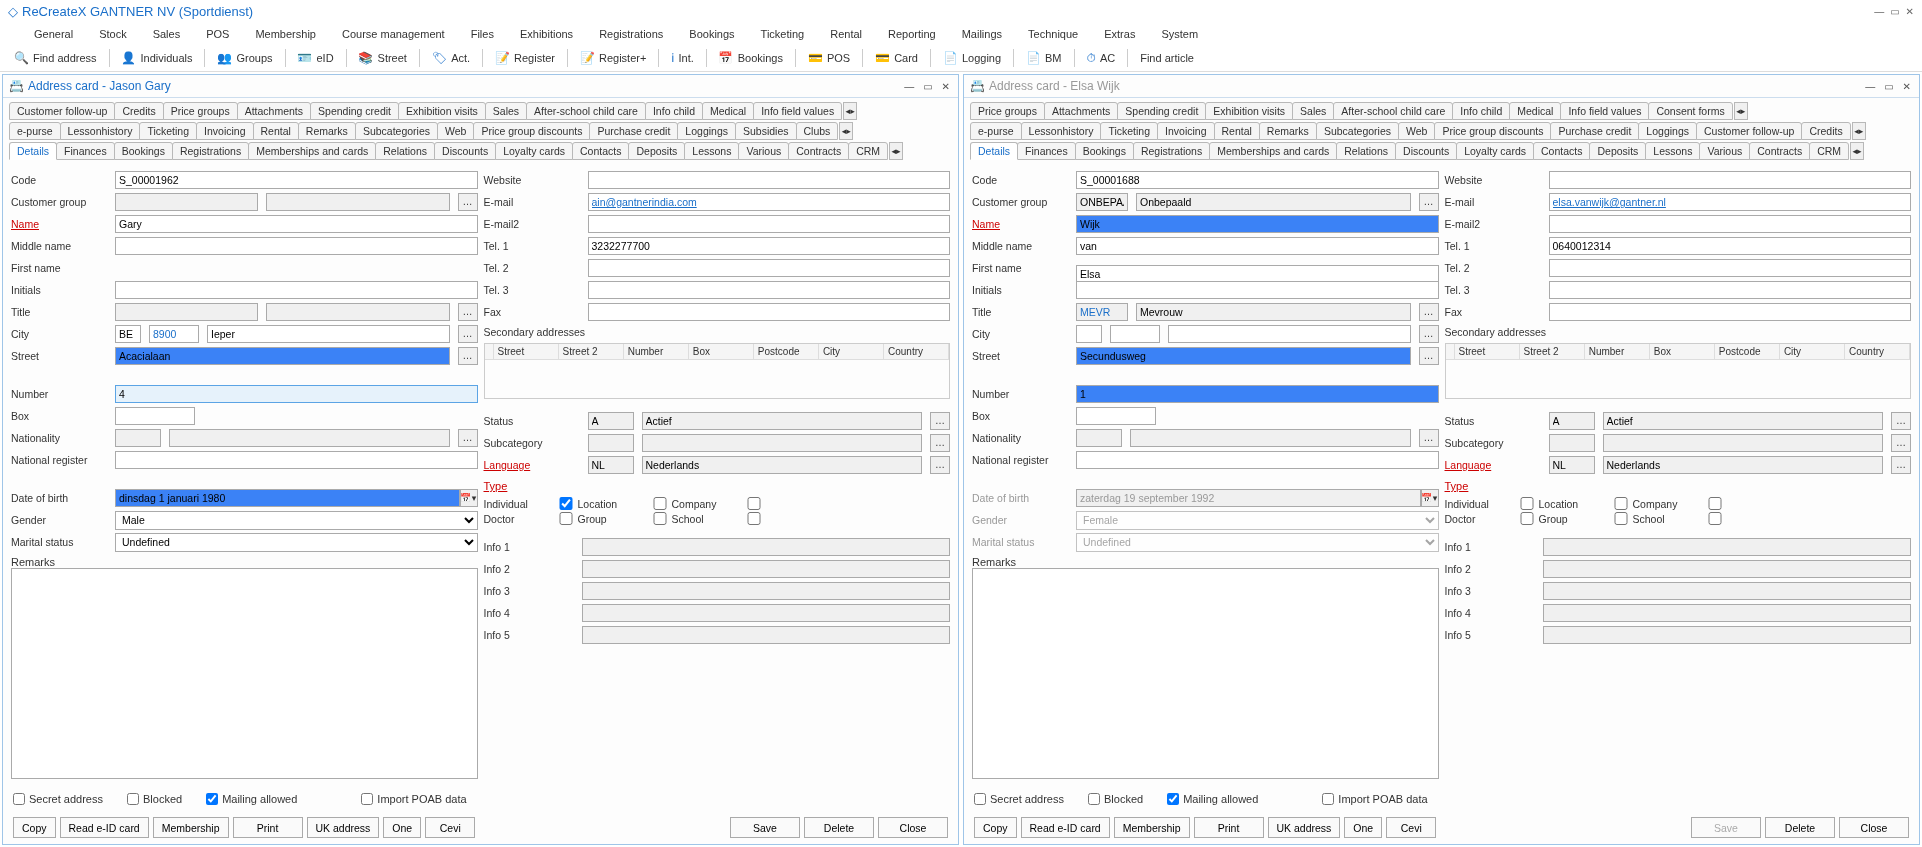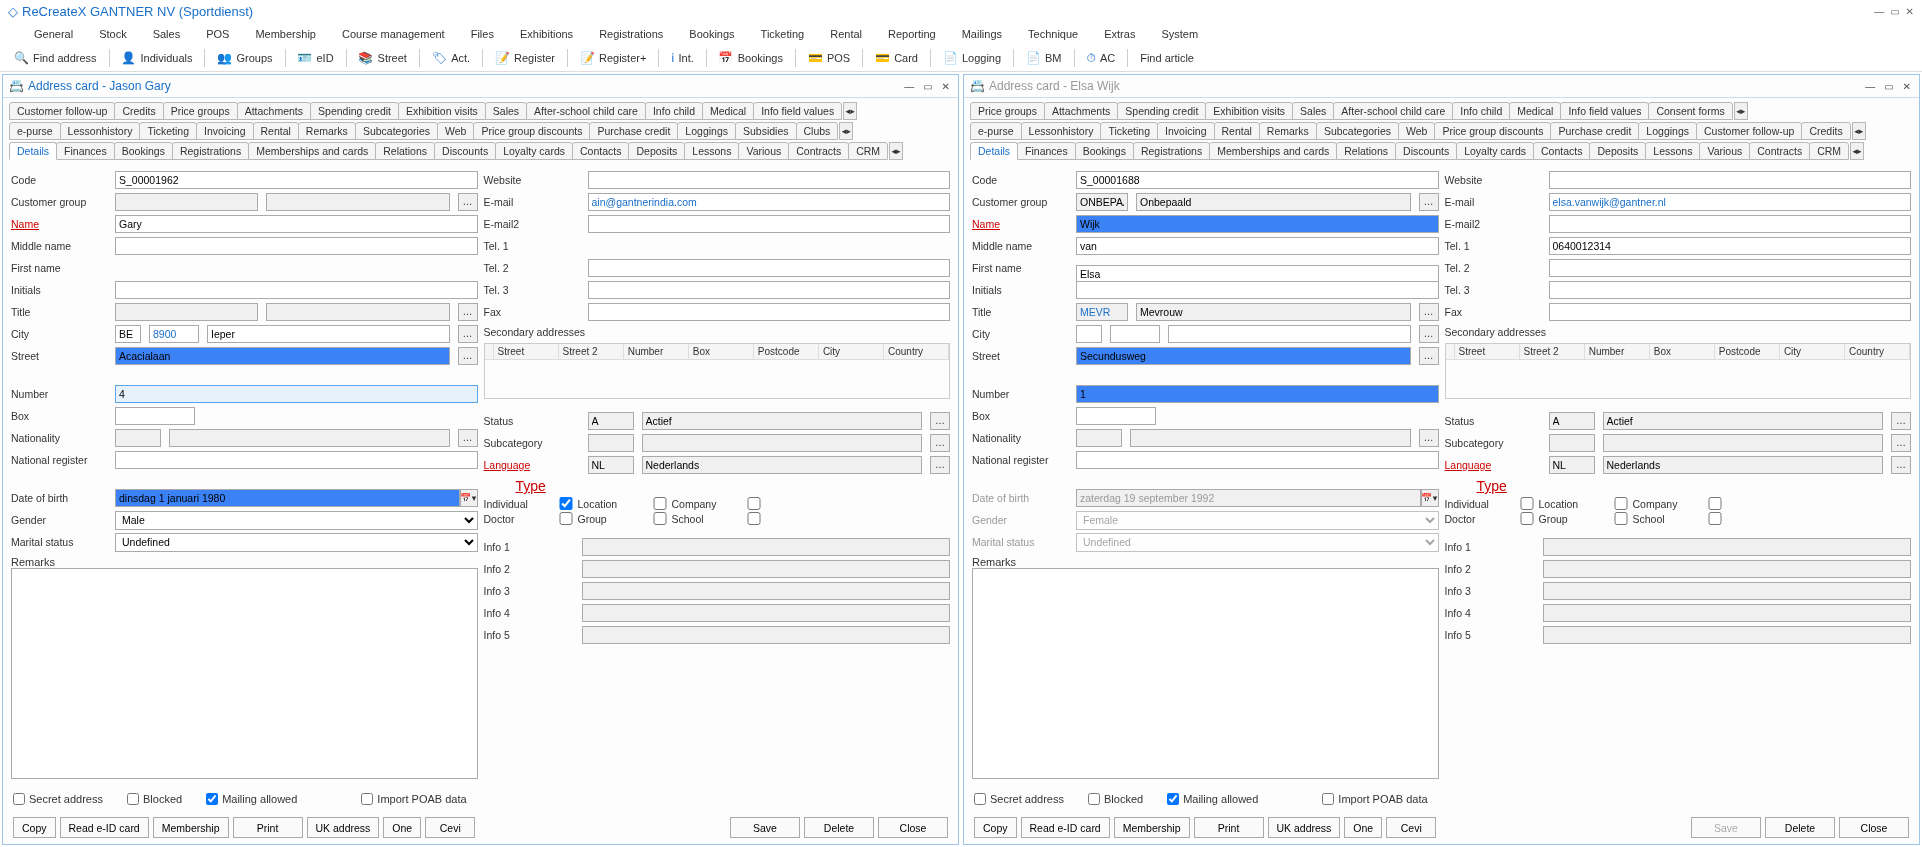--- a/index.html
+++ b/index.html
@@ -31,32 +31,32 @@
 .card-body { flex: 1; display: flex; padding: 8px; gap: 6px; overflow: hidden; }
 .col { flex: 1; display: flex; flex-direction: column; gap: 2px; }
 .field-row { display: flex; align-items: center; height: 20px; gap: 8px; }
 .field-row label { width: 96px; font-size: 10.5px; color: #333; }
 .field-row label.req { color: #c00; text-decoration: underline; }
 .field-row label.disabled { color: #999; }
 .inp { border: 1px solid #aaa; height: 18px; font-size: 10.5px; padding: 1px 3px; background: #fff; }
 .inp.ro { background: #f0f0f0; }
 .inp.hl { background: #3b82f6; }
 .inp.focus { background: #e6f2fb; border-color: #5ba4e5; }
-.inp.link { color: #1a6fc9; }
+.inp.link { color: #1a6fc9; text-decoration: underline; }
 .inp.disabled { background: #f0f0f0; color: #999; }
 .inp:disabled { background: #f0f0f0; color: #999; }
 .btn-sm { width: 20px; height: 18px; border: 1px solid #aaa; background: #f0f0f0; font-size: 10px; text-align: center; line-height: 15px; cursor: pointer; }
 .sel { border: 1px solid #aaa; height: 19px; font-size: 10.5px; background: #fff; padding: 0 2px; }
 .chk-row { display: flex; align-items: center; gap: 4px; }
 .chk-row input[type=checkbox] { width: 12px; height: 12px; }
 .sec-addr { border: 1px solid #ccc; height: 56px; margin-top: 2px; font-size: 10px; }
 .sec-addr .hdr-row { display: flex; background: #f5f5f5; border-bottom: 1px solid #ddd; }
 .sec-addr .hdr-row span { padding: 2px 4px; border-right: 1px solid #ddd; font-size: 10px; }
 .type-row { display: flex; gap: 8px; align-items: center; height: 18px; }
-.type-row label.req { color: #c00; text-decoration: underline; font-size: 14px; width: 96px; margin-left: 32px; }
+.type-row label.req { color: #c00; text-decoration: underline; font-size: 11px; width: 96px; }
 .type-grid { display: grid; grid-template-columns: 70px 16px 70px 16px 70px 16px; gap: 2px 4px; font-size: 10.5px; align-items: center; }
 .info-row { display: flex; align-items: center; height: 20px; gap: 2px; }
 .info-row label { width: 96px; font-size: 10.5px; }
 .remarks-box { border: 1px solid #aaa; flex: 1; min-height: 60px; background: #fff; resize: none; font-size: 10.5px; padding: 2px; }
 .bottom-checks { display: flex; gap: 24px; padding: 6px 10px; align-items: center; }
 .footer-btns { display: flex; gap: 4px; padding: 6px 10px; border-top: 0; margin-top: auto; }
 .footer-btns .spacer { flex: 1; }
 .footer-btns button { border: 1px solid #aaa; background: #fafafa; height: 21px; padding: 0 8px; font-size: 10.5px; cursor: pointer; min-width: 40px; }
 .footer-btns button:disabled { color: #aaa; }
 .sec-header { font-size: 10.5px; margin-top: 2px; margin-bottom: 1px; }
@@ -337,20 +337,21 @@
         <div class="field-row">
             <label>E-mail</label>
             <input class="inp link" style="flex: 1 1 0%;" value="ain@gantnerindia.com">
           </div>
         <div class="field-row">
             <label>E-mail2</label>
             <input class="inp" style="flex: 1 1 0%;">
           </div>
         <div class="field-row">
             <label>Tel. 1</label>
+            <input class="inp" style="flex: 1 1 0%;" value="3232277700">
           </div>
         <div class="field-row">
             <label>Tel. 2</label>
             <input class="inp" style="flex: 1 1 0%;">
           </div>
         <div class="field-row">
             <label>Tel. 3</label>
             <input class="inp" style="flex: 1 1 0%;">
           </div>
         <div class="field-row">

